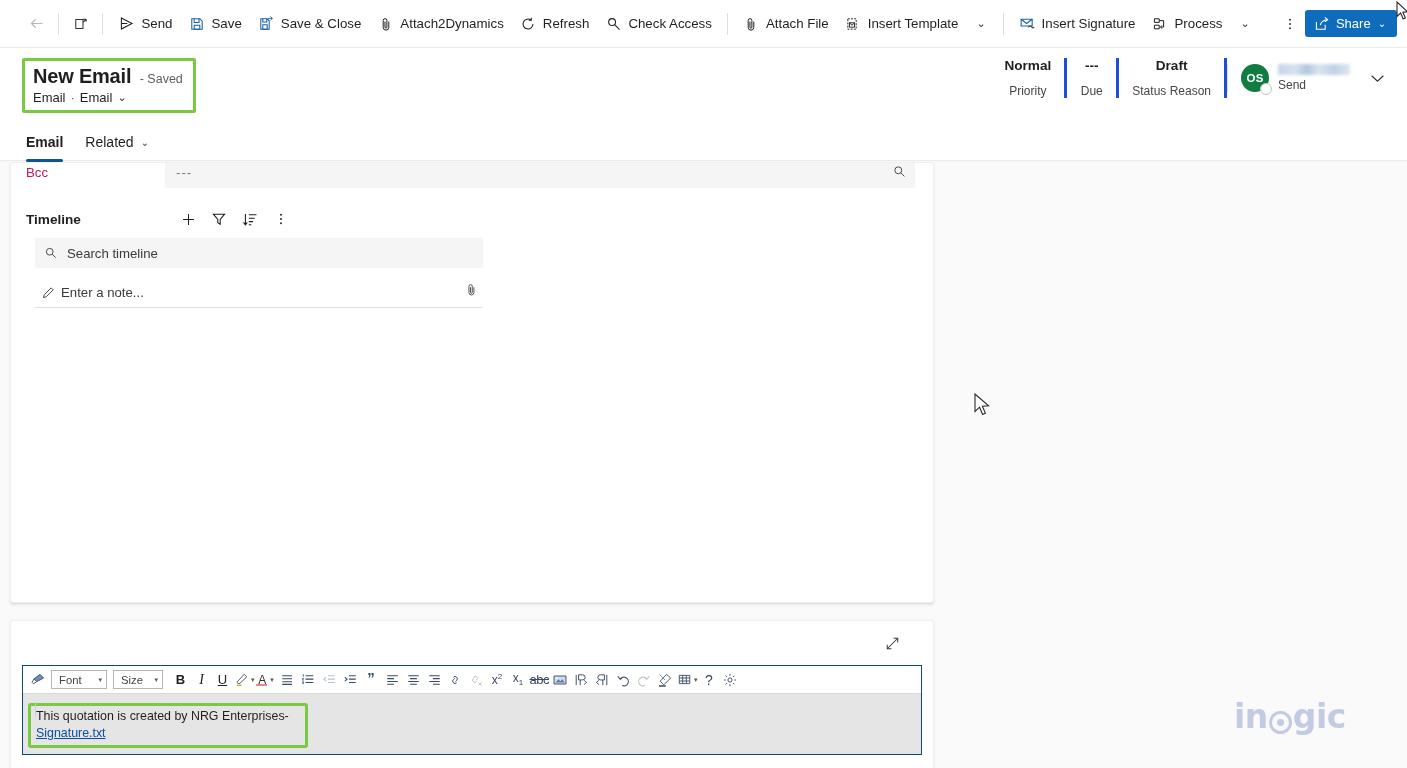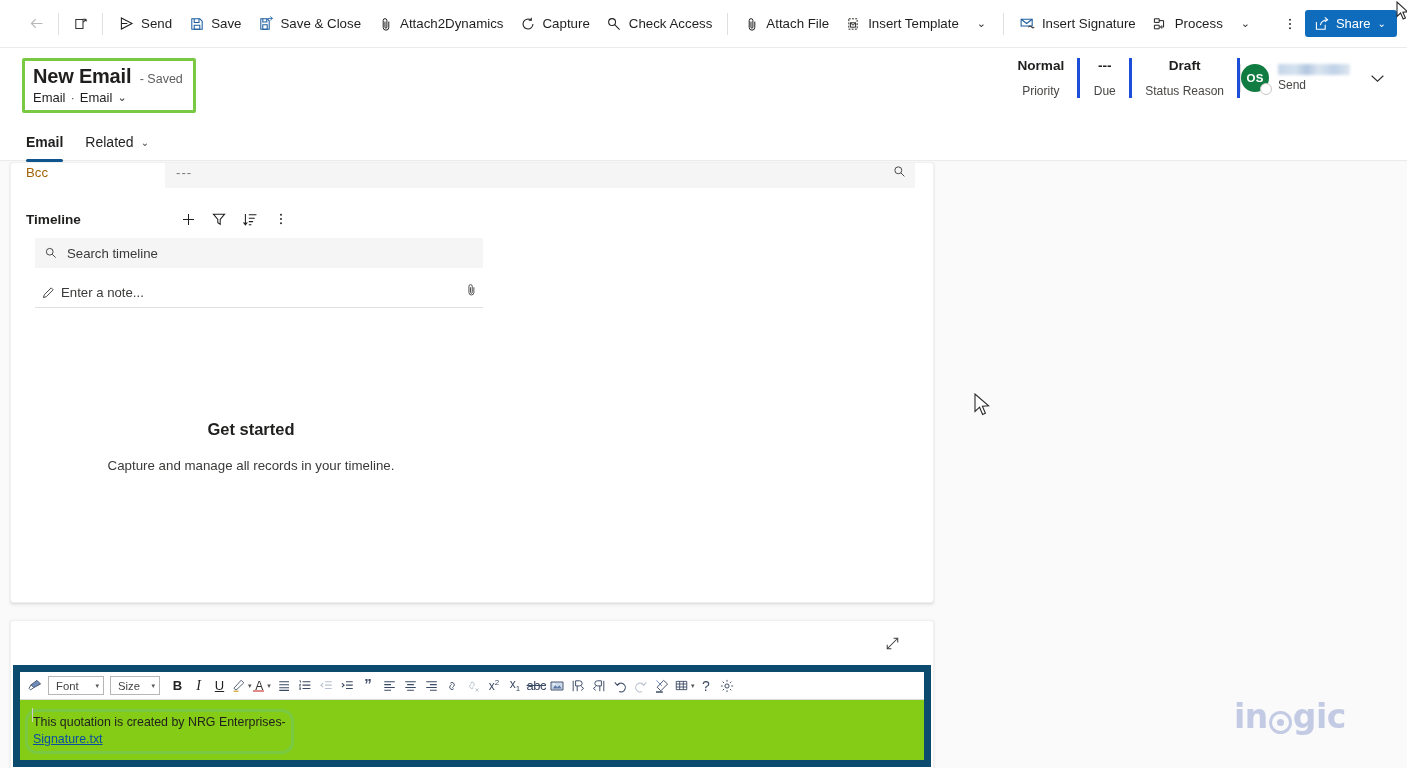--- a/index.html
+++ b/index.html
@@ -131,20 +131,21 @@
     white-space: nowrap;
   }
   .hdr-lbl {
     font-size: 12px;
     color: #484644;
     margin-top: 9px;
     white-space: nowrap;
   }
   .owner-wrap {
     display: flex; align-items: center;
+    padding-left: 13px;
     border-left: 1px solid #e1dfdd;
   }
   .avatar {
     width: 28px; height: 28px;
     border-radius: 50%;
     background: #107c41;
     color: #fff;
     font-size: 11.5px;
     font-weight: 600;
     display: flex; align-items: center; justify-content: center;
@@ -240,21 +241,21 @@
 
   
   .frow {
     display: flex;
     align-items: center;
     padding-left: 15px;
   }
   .frow .flabel {
     width: 139px;
     font-size: 13.2px;
-    color: #a16207;
+    color: #be185d;
     flex: none;
   }
   .fctl {
     flex: 1 1 auto;
     margin-right: 18px;
     position: relative;
   }
   .finput {
     height: 31px;
     background: #f5f5f5;
@@ -342,23 +343,23 @@
     padding-right: 28px;
   }
   .expand-btn {
     width: 26px; height: 26px;
     display: flex; align-items: center; justify-content: center;
     cursor: pointer; color: #3b3a39;
     border-radius: 2px;
   }
 
   .rte {
-    margin: 0 2px;
-    border: 7px solid #0c4a6e;
-    background: #84cc16;
+    margin: 0 11px;
+    border: 1px solid #0c4a6e;
+    background: #e5e5e5;
   }
   .rte-toolbar {
     height: 28px;
     display: flex;
     align-items: center;
     padding: 0 4px;
     border-bottom: 1px solid #d9d9d9;
     background: #ffffff;
     overflow: hidden;
   }
@@ -393,23 +394,23 @@
     padding: 9px 12px 0 12px;
     min-height: 60px;
     font-size: 12.4px;
     line-height: 1.38;
     color: #201f1e;
     position: relative;
   }
   .body-highlight {
     display: inline-block;
     border: 3px solid #7ac943;
-    padding: 2px 5px 3px 5px;
+    padding: 2px 16px 3px 5px;
     margin-left: -7px;
-    border-radius: 12px;
+    border-radius: 3px;
   }
   .body-link {
     color: #0b4ea2;
     text-decoration: underline;
     cursor: pointer;
   }
   .rte-caret {
     position: absolute;
     left: 12px; top: 8px;
     width: 1px; height: 14px;
@@ -515,21 +516,21 @@
     <span class="lbl">Attach2Dynamics</span>
   </div>
 
   <div class="cmd-btn">
     <span class="ico">
       <svg width="16" height="16" viewBox="0 0 20 20" fill="none" stroke="#201f1e" stroke-width="1.3">
         <path d="M16.2 10 a6.2 6.2 0 1 1 -2.3 -4.8"></path>
         <path d="M14.1 2.2 V5.4 H10.9"></path>
       </svg>
     </span>
-    <span class="lbl">Capture</span>
+    <span class="lbl">Refresh</span>
   </div>
 
   <div class="cmd-btn">
     <span class="ico">
       <svg width="16" height="16" viewBox="0 0 20 20" fill="none" stroke="#201f1e" stroke-width="1.3">
         <circle cx="7.6" cy="7.6" r="4.3"></circle>
         <path d="M10.8 10.8 L17 17"></path>
       </svg>
     </span>
     <span class="lbl">Check Access</span>
@@ -729,26 +730,20 @@
         </svg>
       </span>
       <span>Enter a note...</span>
       <span class="clip">
         <svg width="15" height="15" viewBox="0 0 20 20" fill="none" stroke="#484644" stroke-width="1.25">
           <path d="M13.2 7 V14 a3.3 3.3 0 0 1 -6.6 0 V5.7 a2.2 2.2 0 0 1 4.4 0 V13.9 a1.15 1.15 0 0 1 -2.3 0 V7"></path>
         </svg>
       </span>
     </div>
 
-    <div class="tl-empty">
-      <div class="tl-empty-inner">
-        <div class="tl-empty-title">Get started</div>
-        <div class="tl-empty-sub">Capture and manage all records in your timeline.</div>
-      </div>
-    </div>
   </div>
 
   <div class="card" id="body-card">
     <div class="expand-row">
       <div class="expand-btn">
         <svg width="15" height="15" viewBox="0 0 20 20" fill="none" stroke="#3b3a39" stroke-width="1.35">
           <path d="M17 3 L3 17"></path>
           <path d="M11.5 3 H17 V8.5"></path>
           <path d="M8.5 17 H3 V11.5"></path>
         </svg>

